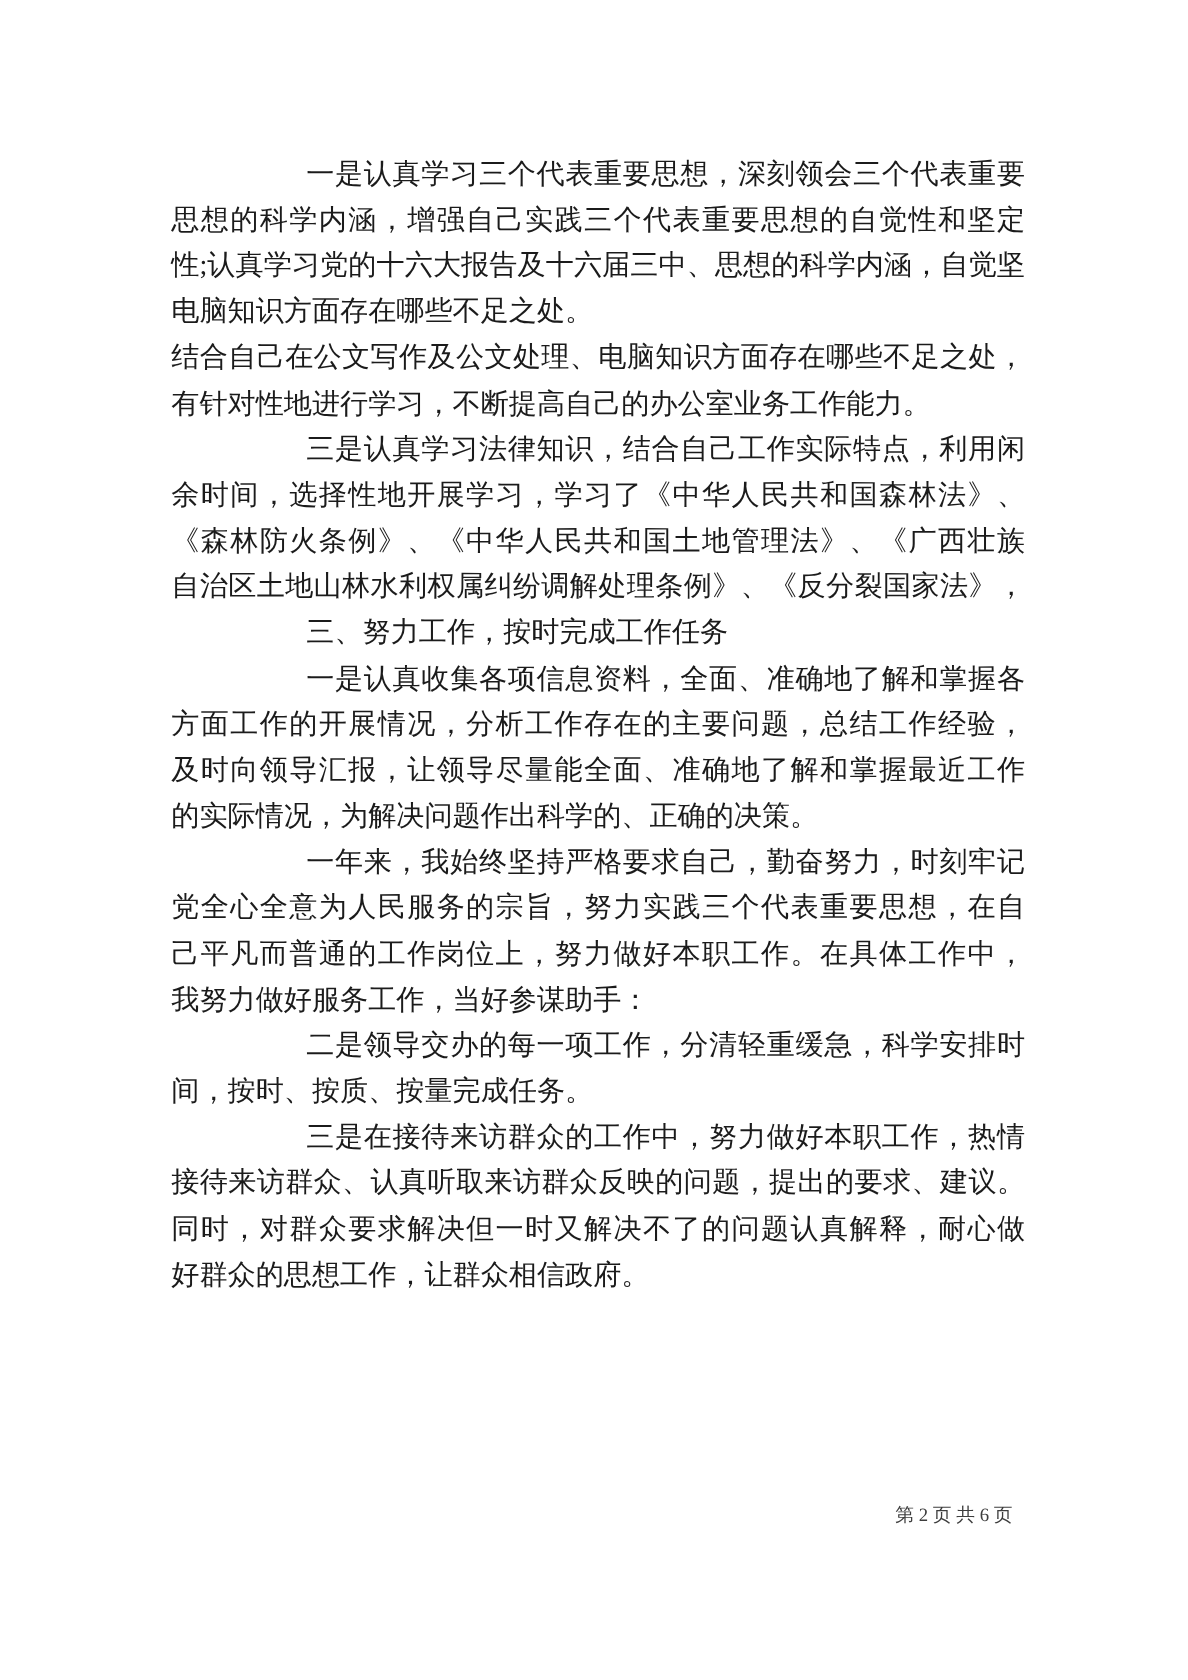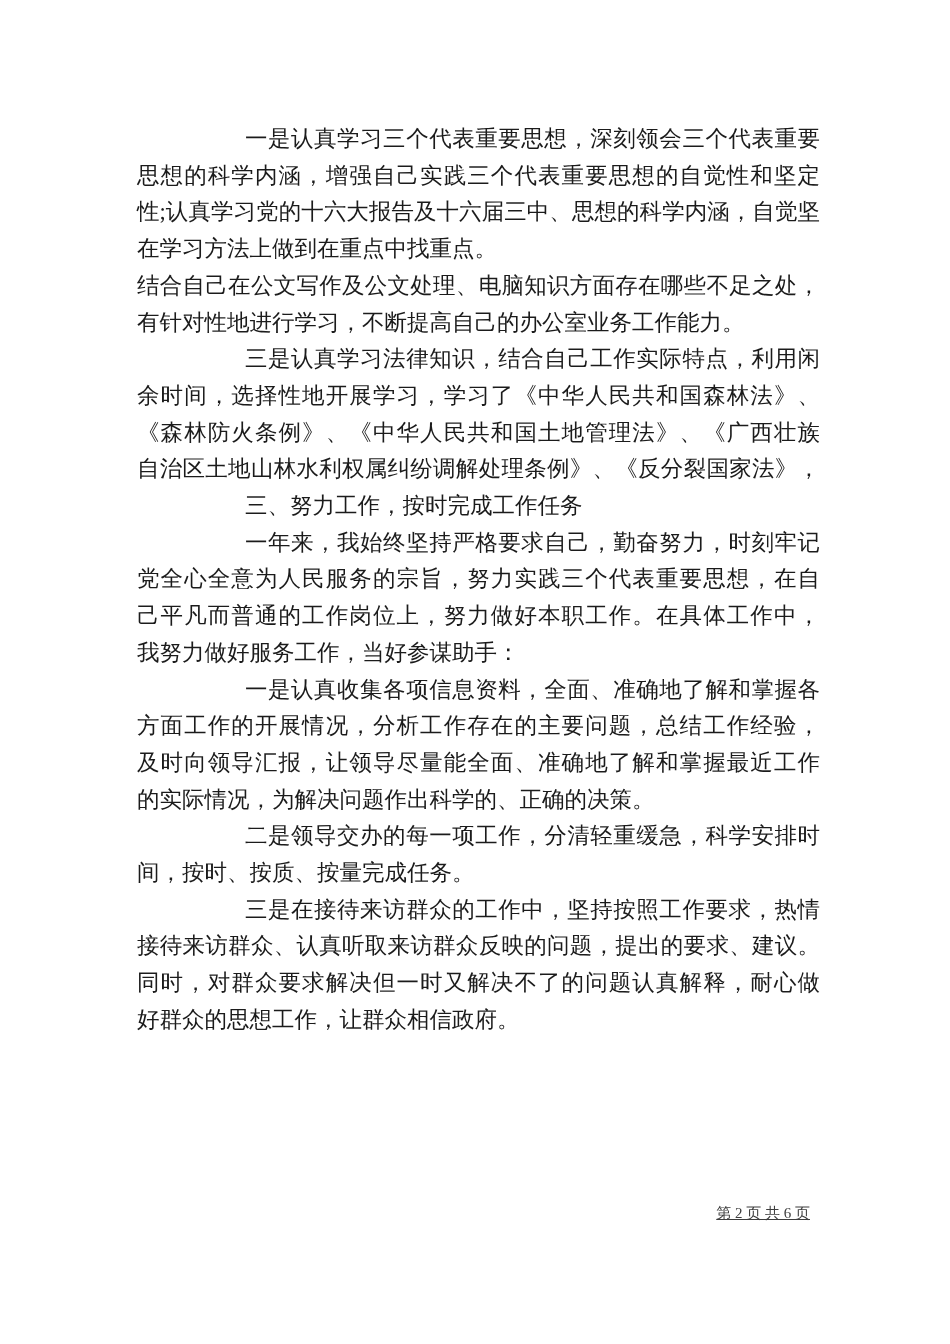--- a/index.html
+++ b/index.html
@@ -39,73 +39,72 @@
   }
   .footer {
     position: absolute;
     top: 1203px;
     right: 140px;
     font-size: 15px;
     line-height: 20px;
     color: #3d3d3d;
     font-family: "Liberation Serif", "DejaVu Serif", serif;
     white-space: nowrap;
-    text-decoration: underline;
   }
 </style>
 </head>
 <body>
 
 <div class="page">
   <div class="doc">
 
     <div class="para">
       <div class="line first">一是认真学习三个代表重要思想，深刻领会三个代表重要</div>
       <div class="line">思想的科学内涵，增强自己实践三个代表重要思想的自觉性和坚定</div>
       <div class="line">性;认真学习党的十六大报告及十六届三中、思想的科学内涵，自觉坚</div>
-      <div class="line last">在学习方法上做到在重点中找重点。</div>
+      <div class="line last">电脑知识方面存在哪些不足之处。</div>
     </div>
 
     <div class="para">
       <div class="line">结合自己在公文写作及公文处理、电脑知识方面存在哪些不足之处，</div>
       <div class="line last">有针对性地进行学习，不断提高自己的办公室业务工作能力。</div>
     </div>
 
     <div class="para">
       <div class="line first">三是认真学习法律知识，结合自己工作实际特点，利用闲</div>
       <div class="line">余时间，选择性地开展学习，学习了《中华人民共和国森林法》、</div>
       <div class="line">《森林防火条例》、《中华人民共和国土地管理法》、《广西壮族</div>
       <div class="line">自治区土地山林水利权属纠纷调解处理条例》、《反分裂国家法》，</div>
     </div>
 
     <div class="para">
       <div class="line first last">三、努力工作，按时完成工作任务</div>
     </div>
 
     <div class="para">
+      <div class="line first">一是认真收集各项信息资料，全面、准确地了解和掌握各</div>
+      <div class="line">方面工作的开展情况，分析工作存在的主要问题，总结工作经验，</div>
+      <div class="line">及时向领导汇报，让领导尽量能全面、准确地了解和掌握最近工作</div>
+      <div class="line last">的实际情况，为解决问题作出科学的、正确的决策。</div>
+    </div>
+
+    <div class="para">
       <div class="line first">一年来，我始终坚持严格要求自己，勤奋努力，时刻牢记</div>
       <div class="line">党全心全意为人民服务的宗旨，努力实践三个代表重要思想，在自</div>
       <div class="line">己平凡而普通的工作岗位上，努力做好本职工作。在具体工作中，</div>
       <div class="line last">我努力做好服务工作，当好参谋助手：</div>
-    </div>
-
-    <div class="para">
-      <div class="line first">一是认真收集各项信息资料，全面、准确地了解和掌握各</div>
-      <div class="line">方面工作的开展情况，分析工作存在的主要问题，总结工作经验，</div>
-      <div class="line">及时向领导汇报，让领导尽量能全面、准确地了解和掌握最近工作</div>
-      <div class="line last">的实际情况，为解决问题作出科学的、正确的决策。</div>
     </div>
 
     <div class="para">
       <div class="line first">二是领导交办的每一项工作，分清轻重缓急，科学安排时</div>
       <div class="line last">间，按时、按质、按量完成任务。</div>
     </div>
 
     <div class="para">
-      <div class="line first">三是在接待来访群众的工作中，坚持按照工作要求，热情</div>
+      <div class="line first">三是在接待来访群众的工作中，努力做好本职工作，热情</div>
       <div class="line">接待来访群众、认真听取来访群众反映的问题，提出的要求、建议。</div>
       <div class="line">同时，对群众要求解决但一时又解决不了的问题认真解释，耐心做</div>
       <div class="line last">好群众的思想工作，让群众相信政府。</div>
     </div>
 
   </div>
 
   <div class="footer">第 2 页 共 6 页</div>
 </div>
 

